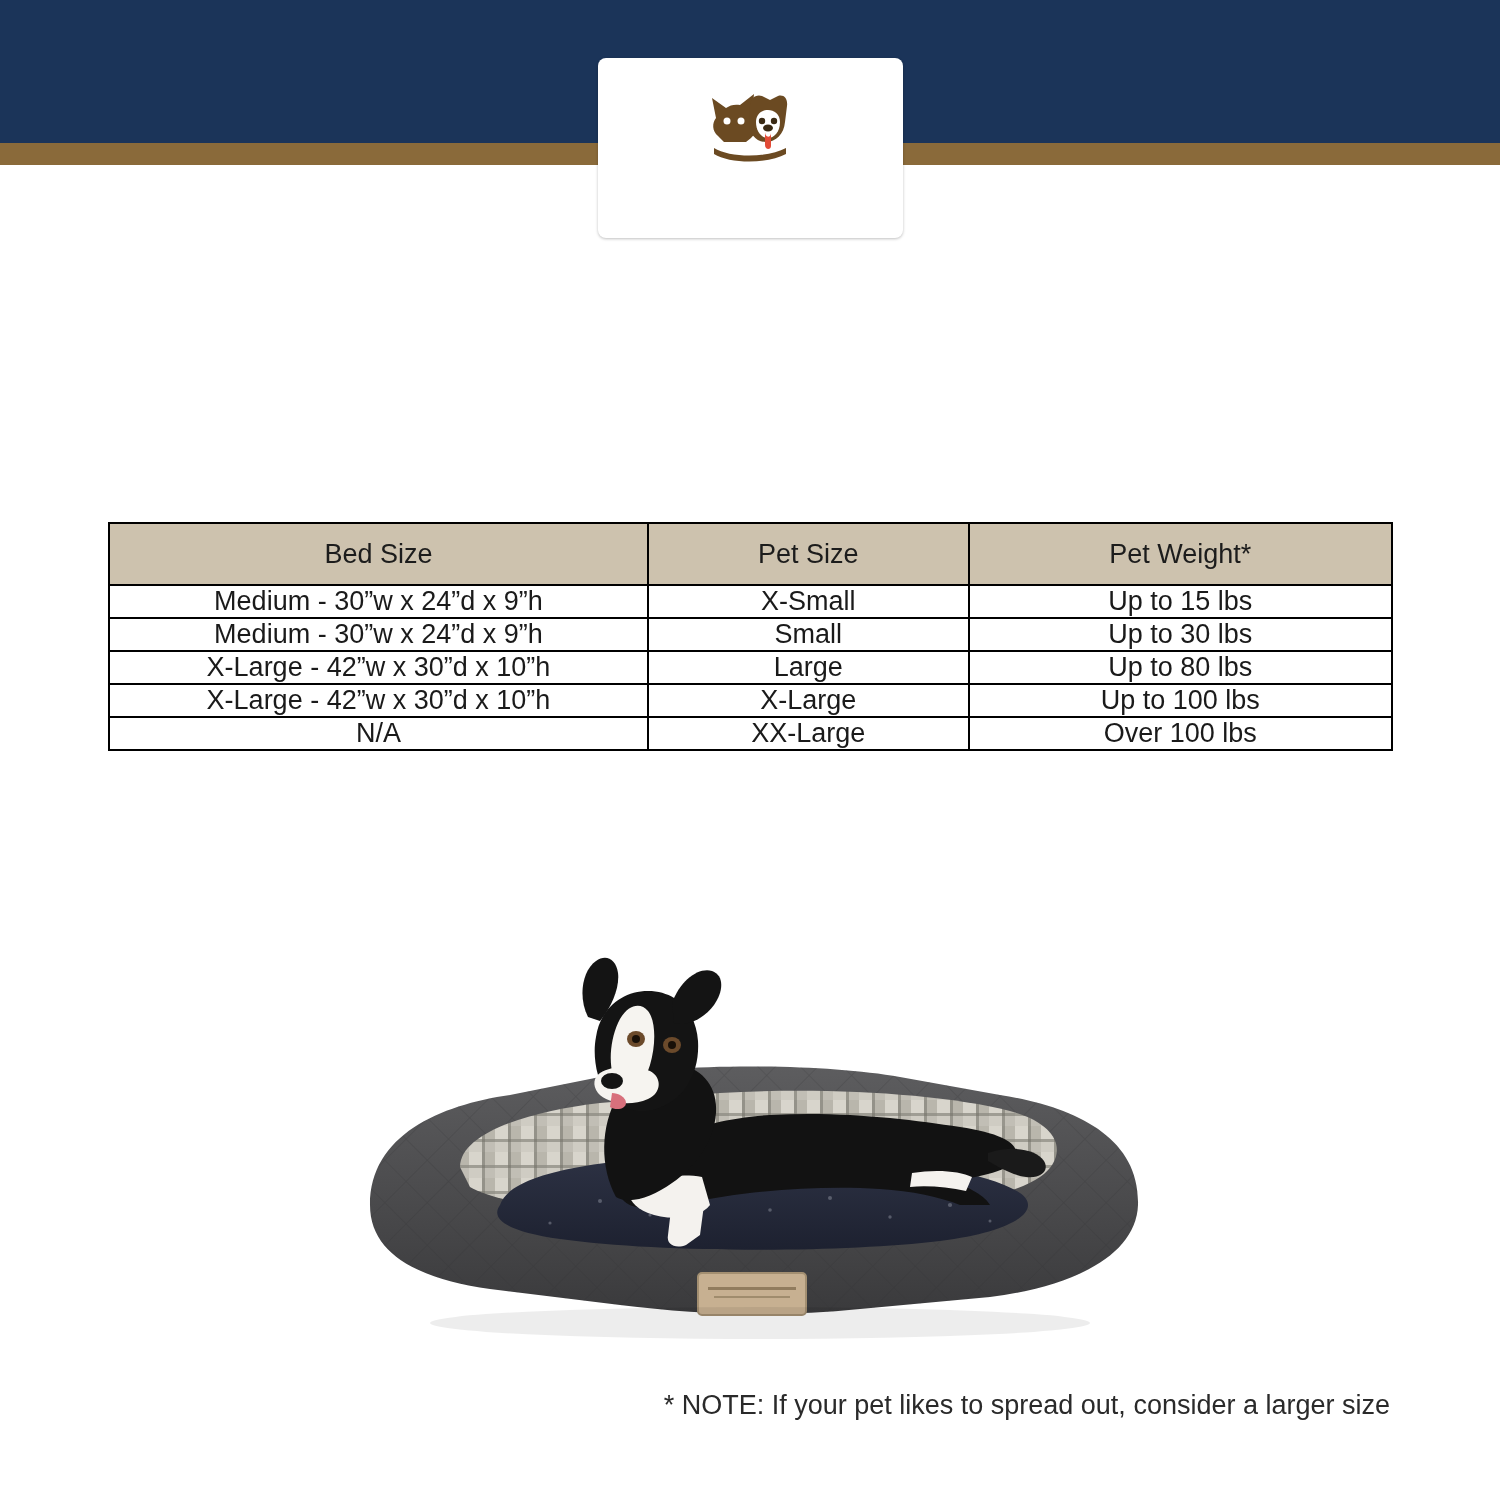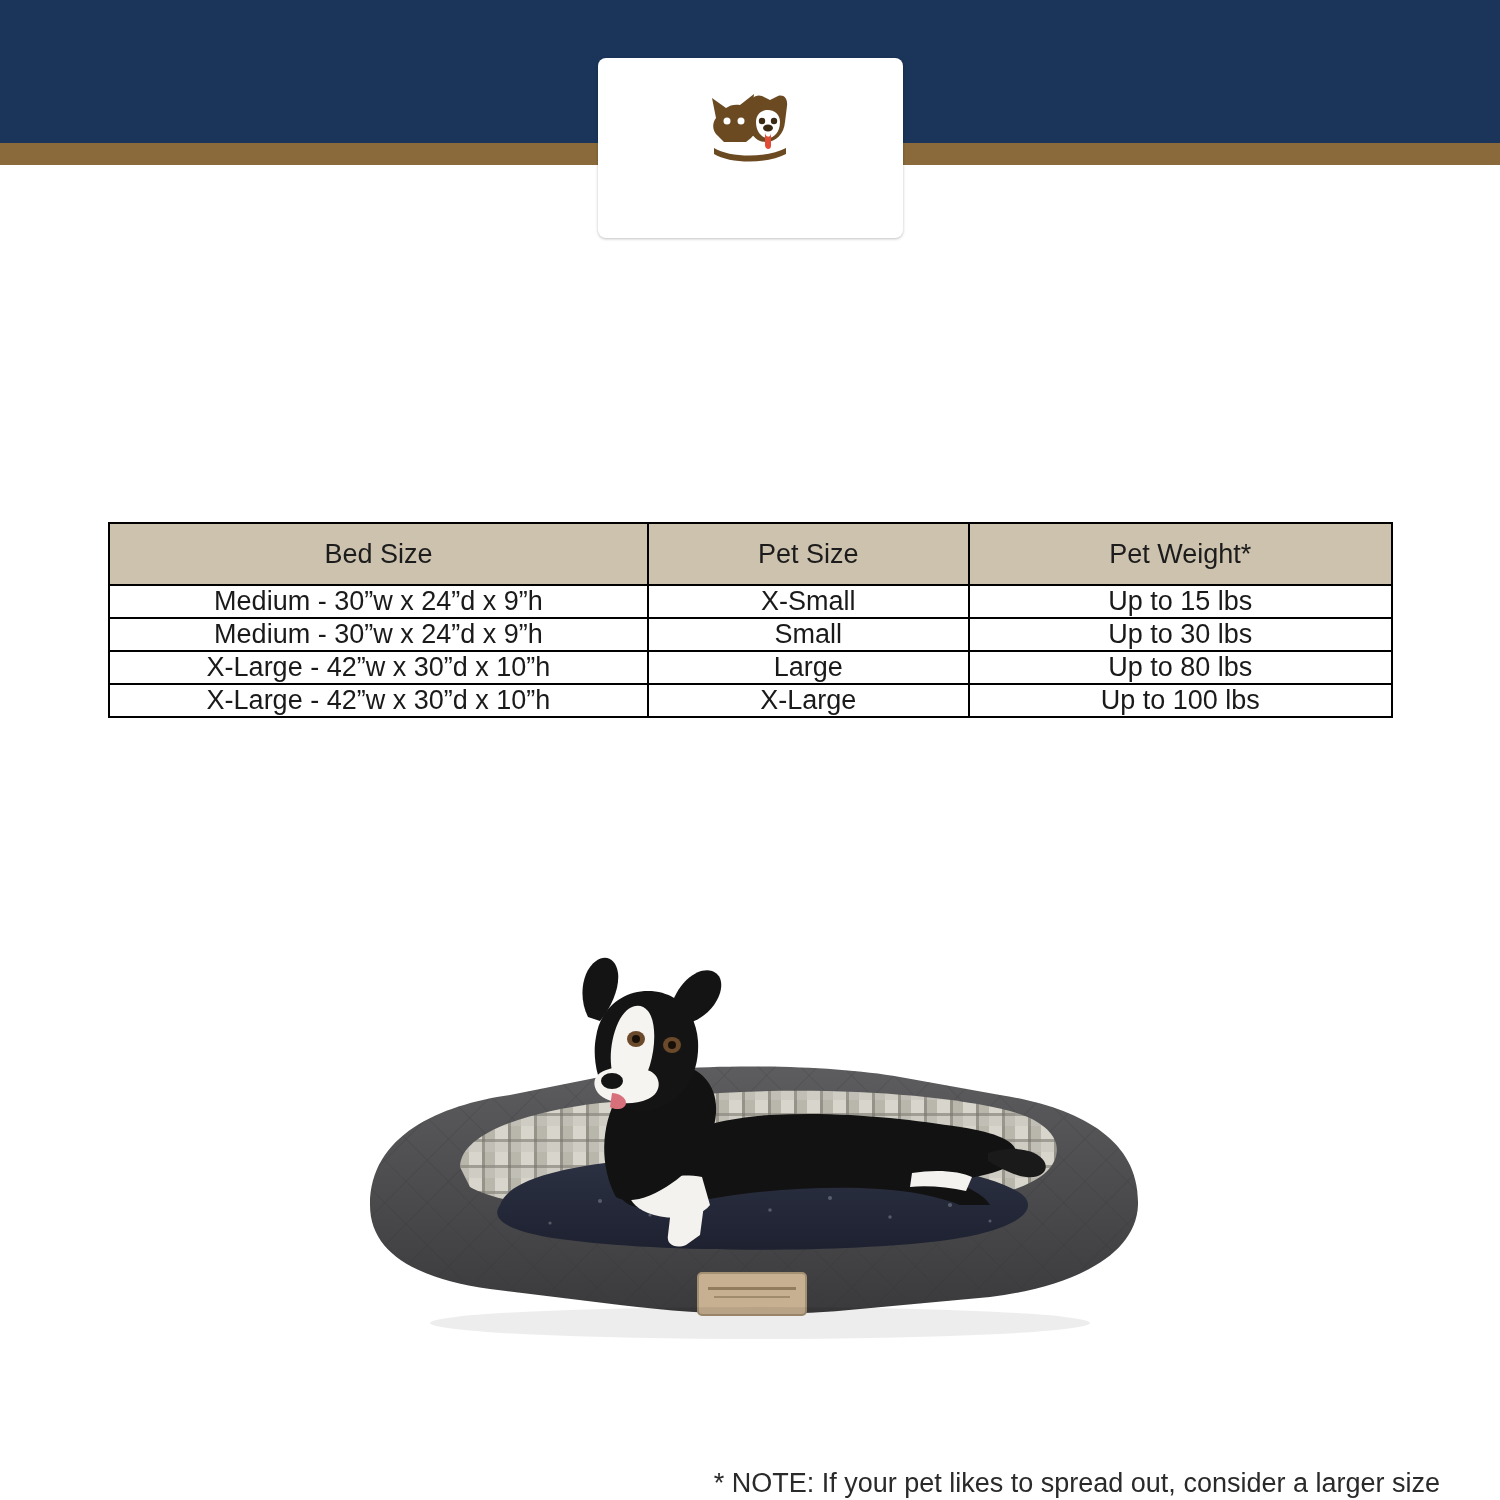--- a/index.html
+++ b/index.html
@@ -100,22 +100,22 @@
 
   
   .photo {
     position: absolute; top: 905px; left: 300px;
     width: 900px; height: 470px;
   }
   .photo svg { width: 100%; height: 100%; display: block; }
 
   
   .note {
-    position: absolute; top: 1468px; left: 0; width: 1500px;
-    padding-right: 60px;
+    position: absolute; top: 1390px; left: 0; width: 1500px;
+    padding-right: 110px;
     text-align: right;
     font-size: 27px;
     color: #2a2a2a;
     font-family: "Liberation Sans", sans-serif;
   }
 </style>
 </head>
 <body>
 
 <div class="header-band"></div>
@@ -168,20 +168,25 @@
       </tr>
       <tr>
         <td>X-Large - 42”w x 30”d x 10”h</td>
         <td>Large</td>
         <td>Up to 80 lbs</td>
       </tr>
       <tr>
         <td>X-Large - 42”w x 30”d x 10”h</td>
         <td>X-Large</td>
         <td>Up to 100 lbs</td>
+      </tr>
+      <tr>
+        <td>N/A</td>
+        <td>XX-Large</td>
+        <td>Over 100 lbs</td>
       </tr>
     </tbody>
   </table>
 </div>
 
 <div class="photo">
   <svg viewBox="0 0 900 470" xmlns="http://www.w3.org/2000/svg">
     <defs>
       <linearGradient id="bedBody" x1="0" y1="0" x2="0" y2="1">
         <stop offset="0%" stop-color="#5d5d5f"></stop>

